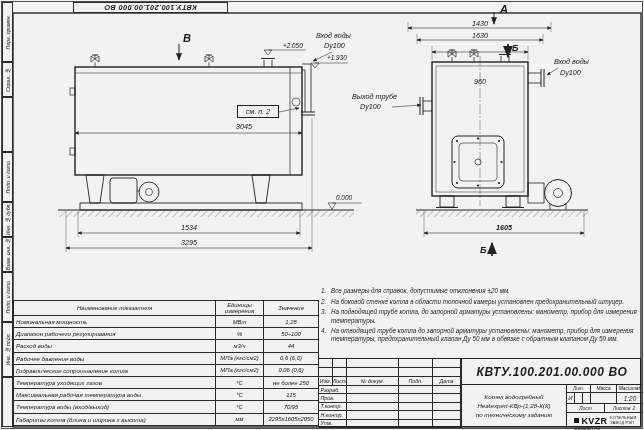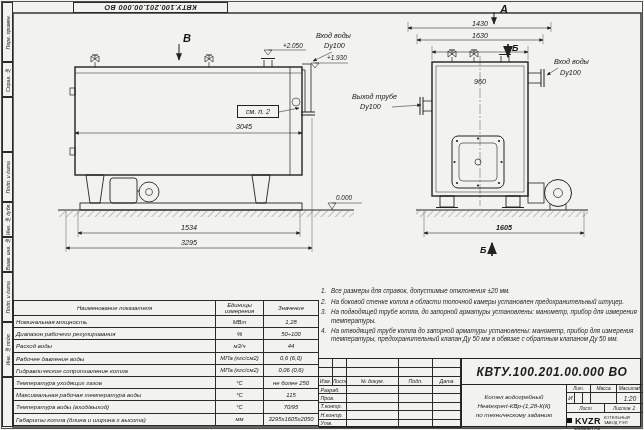--- a/index.html
+++ b/index.html
@@ -47,21 +47,21 @@
   .tb-left > div.c { justify-content:center; padding-left:0; }
   .tb-left > div.s2 { grid-column:span 2; }
   .tb-desig { position:absolute; left:142px; top:0; width:181px; height:26px; border-left:1px solid #222; border-bottom:1px solid #222;
               display:flex; align-items:center; justify-content:center; font-size:12px; font-weight:bold; font-style:italic; letter-spacing:0.6px; }
   .tb-name { position:absolute; left:142px; top:26px; width:105px; height:43px; border-left:1px solid #222;
              display:flex; flex-direction:column; align-items:center; justify-content:center; text-align:center;
              font-size:6.2px; font-style:italic; line-height:1.4; }
   .tb-right { position:absolute; left:247px; top:26px; width:76px; height:43px; border-left:1px solid #222; }
   .tbr-cell { position:absolute; border-right:0.7px solid #2a2a2a; border-bottom:0.7px solid #2a2a2a;
               display:flex; align-items:center; justify-content:center; font-size:4.8px; font-style:italic; overflow:hidden; }
-  .tb-company { position:absolute; left:0; top:28px; width:76px; height:15px; display:flex; align-items:center; gap:3px; }
+  .tb-company { position:absolute; left:0; top:28px; width:76px; height:15px; display:flex; align-items:center; justify-content:center; gap:3px; }
   .logo-mark { width:5px; height:5px; background:#111; }
   .logo-text { font-size:9px; font-weight:bold; letter-spacing:0.3px; color:#111; }
   .company-small { font-size:3.9px; line-height:1.25; color:#222; letter-spacing:0.2px; }
 
   .fmt { position:absolute; left:574px; top:425.5px; font-size:4.8px; font-style:italic; color:#222; }
 </style>
 </head>
 <body>
 
 <div class="sheet">

